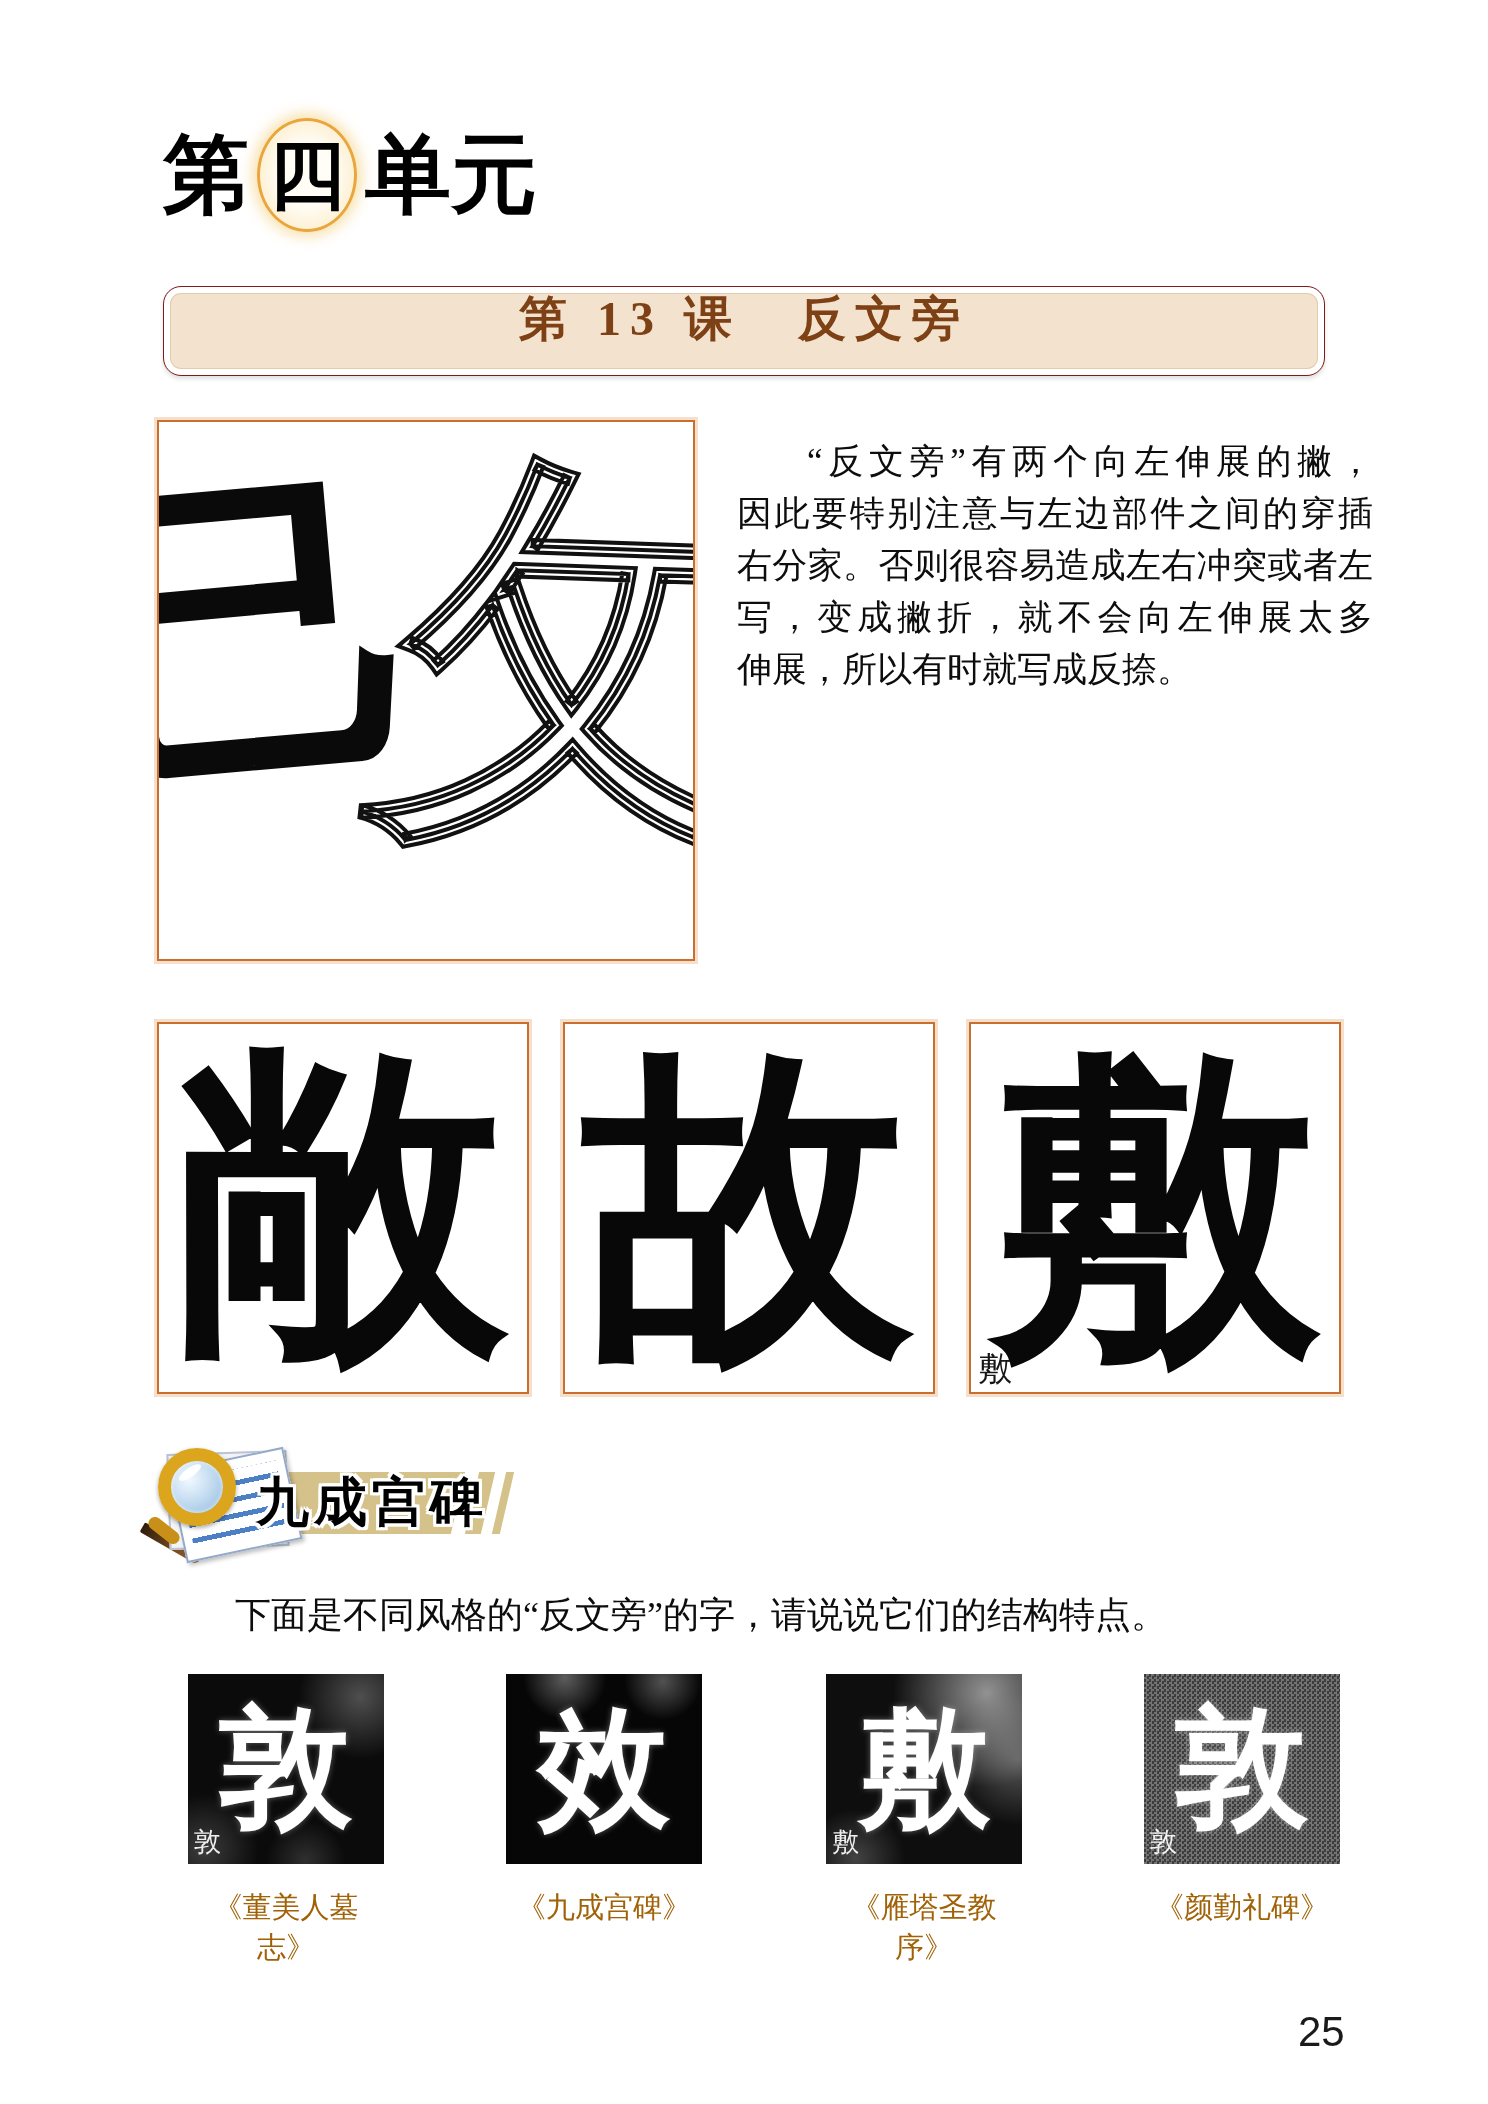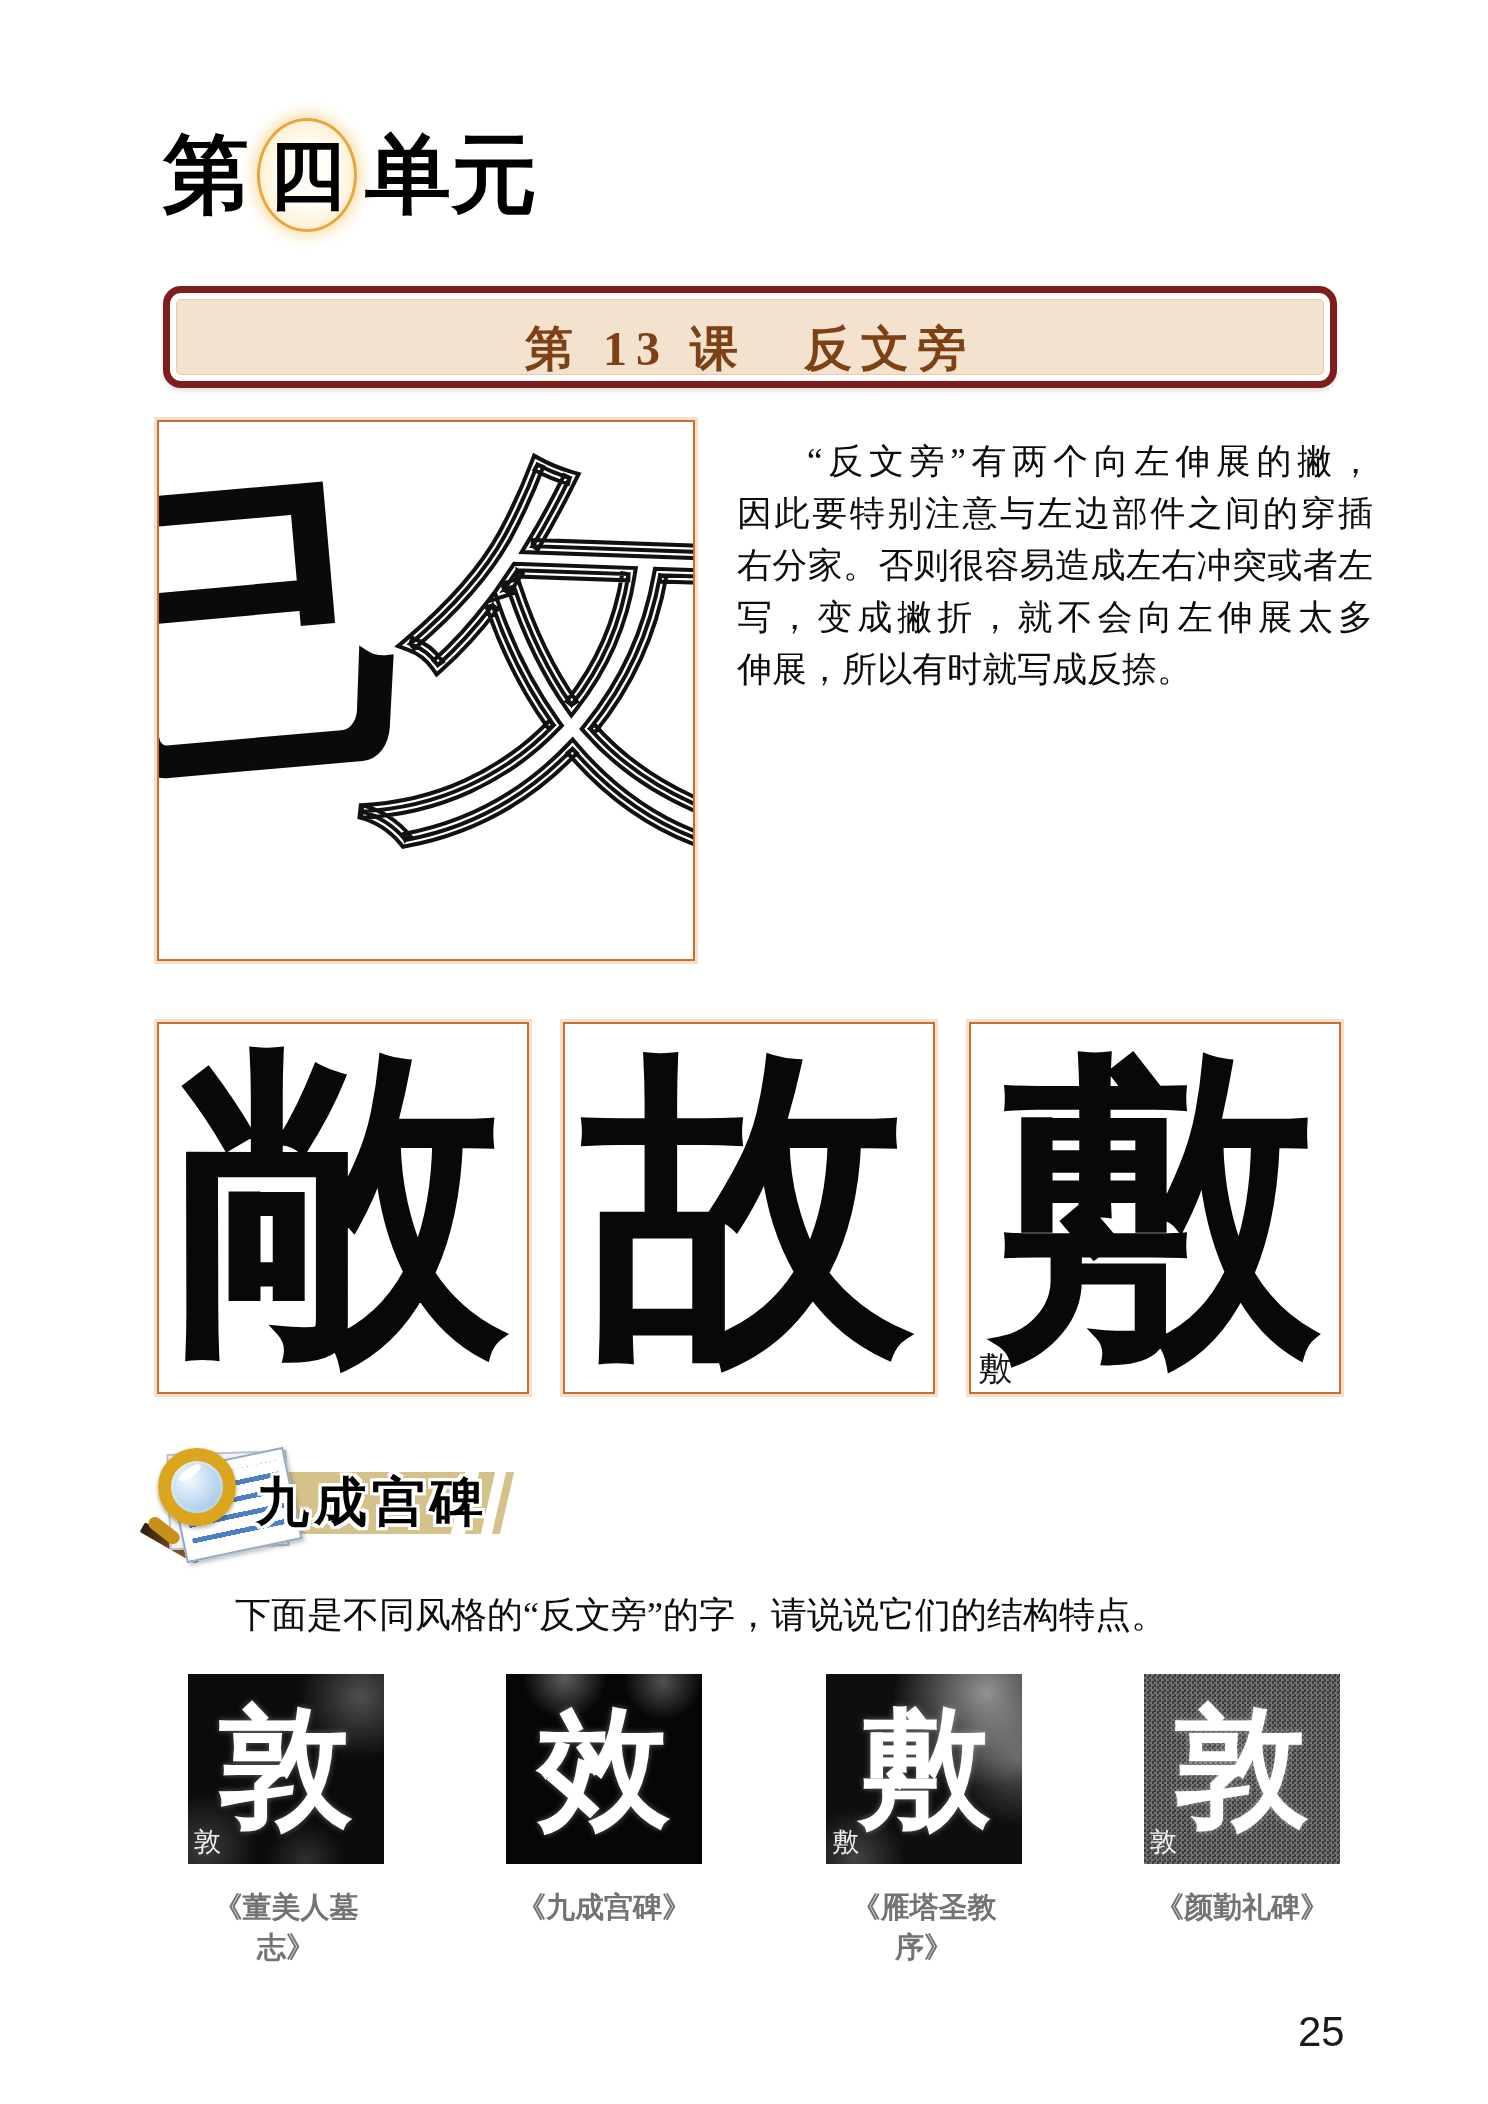--- a/index.html
+++ b/index.html
@@ -16,23 +16,23 @@
   .unit-circle{
     width:94px;height:108px;border:3px solid #e9a63d;border-radius:50%;
     display:flex;align-items:center;justify-content:center;
     background:radial-gradient(ellipse at center,#fffdf6 40%,#fdf0d2 75%,#fbe9c0 100%);
     box-shadow:0 0 14px 4px rgba(246,212,136,.75);
     font-size:76px;
   }
   
   .lesson-banner{
     position:absolute;left:163px;top:286px;width:1160px;height:88px;
-    background:#f3e2cd;border-radius:18px;border:7px solid #7f1d1d;
+    background:#f3e2cd;border-radius:18px;border:1px solid #7f1d1d;
     box-shadow:inset 0 0 0 6px #ffffff,inset 0 0 0 7px #e3cbad,0 3px 4px rgba(0,0,0,.12);
-    display:flex;align-items:flex-end;justify-content:center;
+    display:flex;align-items:flex-start;justify-content:center;
     font-size:48px;font-weight:700;color:#7d4115;letter-spacing:9px;
   }
   
   .featured-box{
     position:absolute;left:157px;top:420px;width:534px;height:537px;
     border:2px solid #c9702e;background:#fff;
     box-shadow:0 0 0 3px rgba(235,185,140,.45);
     display:flex;align-items:flex-start;justify-content:center;overflow:hidden;
   }
   .featured-char{display:flex;align-items:flex-start;padding-top:26px;}
@@ -148,21 +148,21 @@
   }
   .fig-4 .fig-img{
     background-color:#585858;
     background-image:repeating-conic-gradient(rgba(255,255,255,.16) 0% 25%,rgba(0,0,0,.30) 0% 50%);
     background-size:5px 5px;
   }
   .rubbing-char{font-size:132px;font-weight:700;line-height:1;
     text-shadow:0 0 6px rgba(255,255,255,.35);}
   .rub-small{position:absolute;left:6px;bottom:4px;font-size:27px;opacity:.92;}
   .rub-small:empty{display:none;}
-  .fig-caption{margin-top:24px;text-align:center;font-size:29px;color:#737373;font-weight:bold;}
+  .fig-caption{margin-top:24px;text-align:center;font-size:29px;color:#a16207;}
   
   .page-number{
     position:absolute;left:1298px;top:1992px;font-size:42px;color:#1a1a1a;
     font-family:Liberation Sans, sans-serif;
     margin-top:16px;
   }
 </style>
 </head>
 <body>
 

